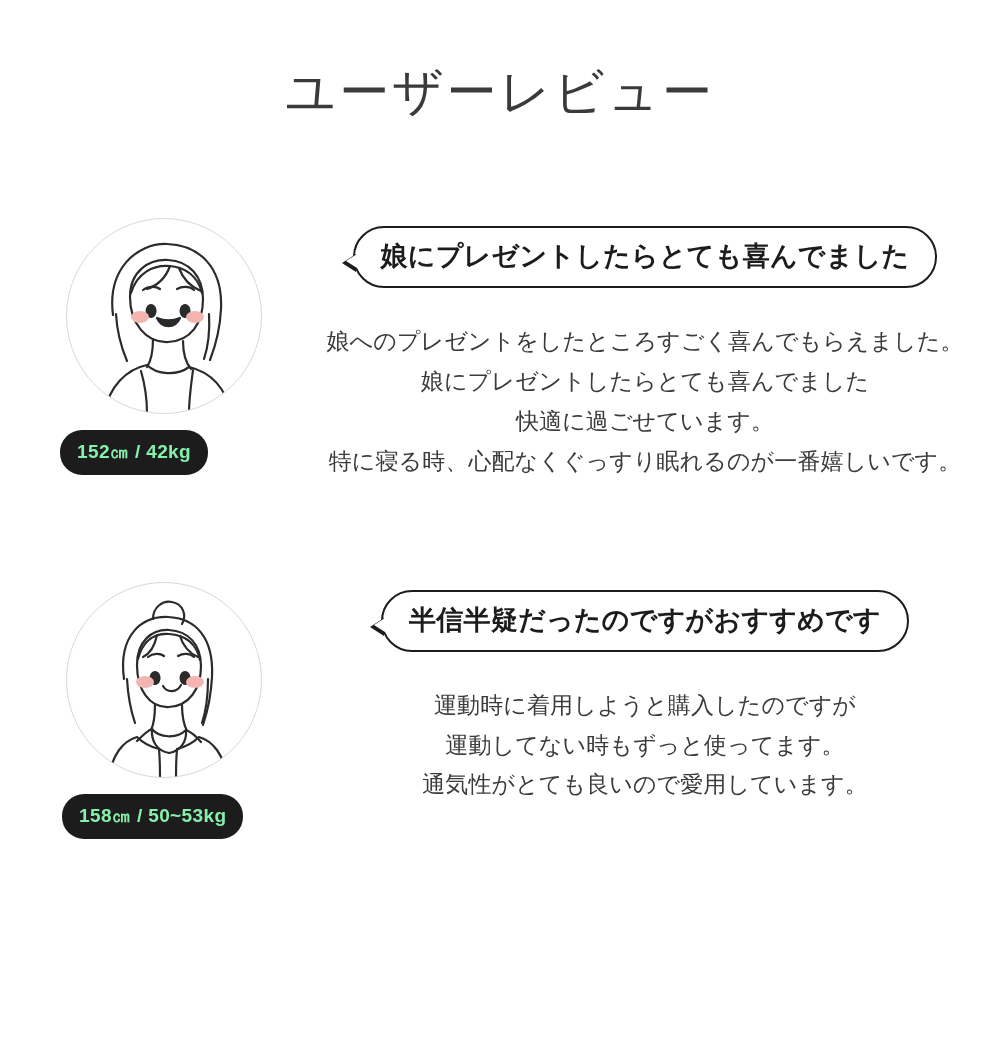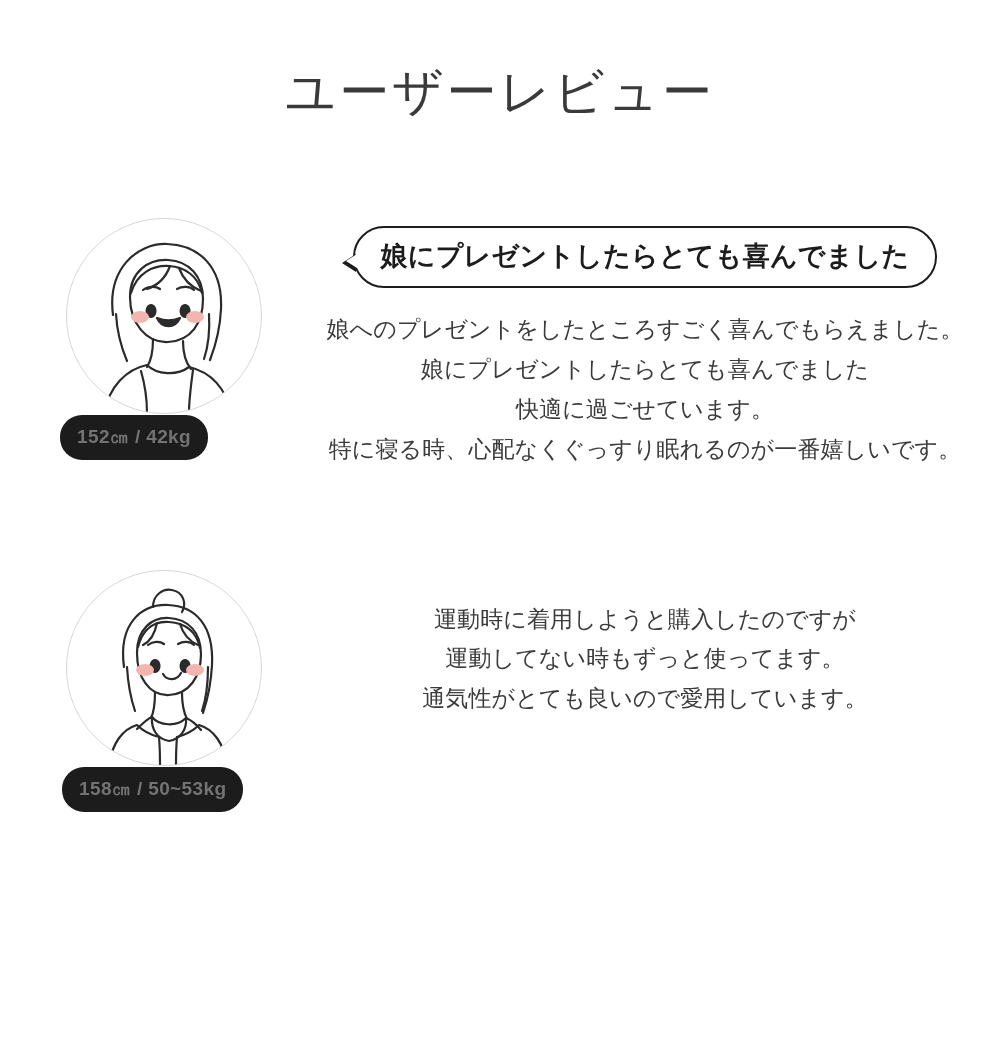--- a/index.html
+++ b/index.html
@@ -55,23 +55,23 @@
     background: #ffffff;
     overflow: hidden;
     position: relative;
     margin-left: 6px;
   }
   .avatar-circle svg { display: block; }
 
   .badge {
     position: absolute;
     left: 0;
-    top: 197px;
+    top: 212px;
     background: #1c1c1c;
-    color: #737373;
+    color: #86efac;
     font-size: 19px;
     font-weight: bold;
     letter-spacing: 0.02em;
     padding: 9px 17px 10px;
     border-radius: 22px;
     white-space: nowrap;
   }
   .badge-2 { left: 2px; }
 
   
@@ -108,21 +108,21 @@
     border-width: 9px 14px 9px 0;
     border-color: transparent #1c1c1c transparent transparent;
   }
   .bubble::after {
     left: -9px;
     border-width: 7px 11px 7px 0;
     border-color: transparent #ffffff transparent transparent;
   }
 
   .body-text {
-    margin-top: 22px;
+    margin-top: 34px;
     font-size: 23px;
     line-height: 1.73;
     color: #3b3b3b;
     letter-spacing: 0.005em;
   }
   .body-text div { white-space: nowrap; }
 </style>
 </head>
 <body>
 
@@ -223,20 +223,21 @@
             <path d="M96 103 C100 110, 110 110, 114 102"></path>
           </g>
           <ellipse cx="78" cy="99" rx="9" ry="6" fill="#f3b5b0"></ellipse>
           <ellipse cx="128" cy="99" rx="9" ry="6" fill="#f3b5b0"></ellipse>
         </svg>
       </div>
       <div class="badge badge-2">158㎝ / 50~53kg</div>
     </div>
 
     <div class="text-col">
+      <div class="bubble">半信半疑だったのですがおすすめです</div>
       <div class="body-text">
         <div>運動時に着用しようと購入したのですが</div>
         <div>運動してない時もずっと使ってます。</div>
         <div>通気性がとても良いので愛用しています。</div>
       </div>
     </div>
   </div>
 
 </div>
 

